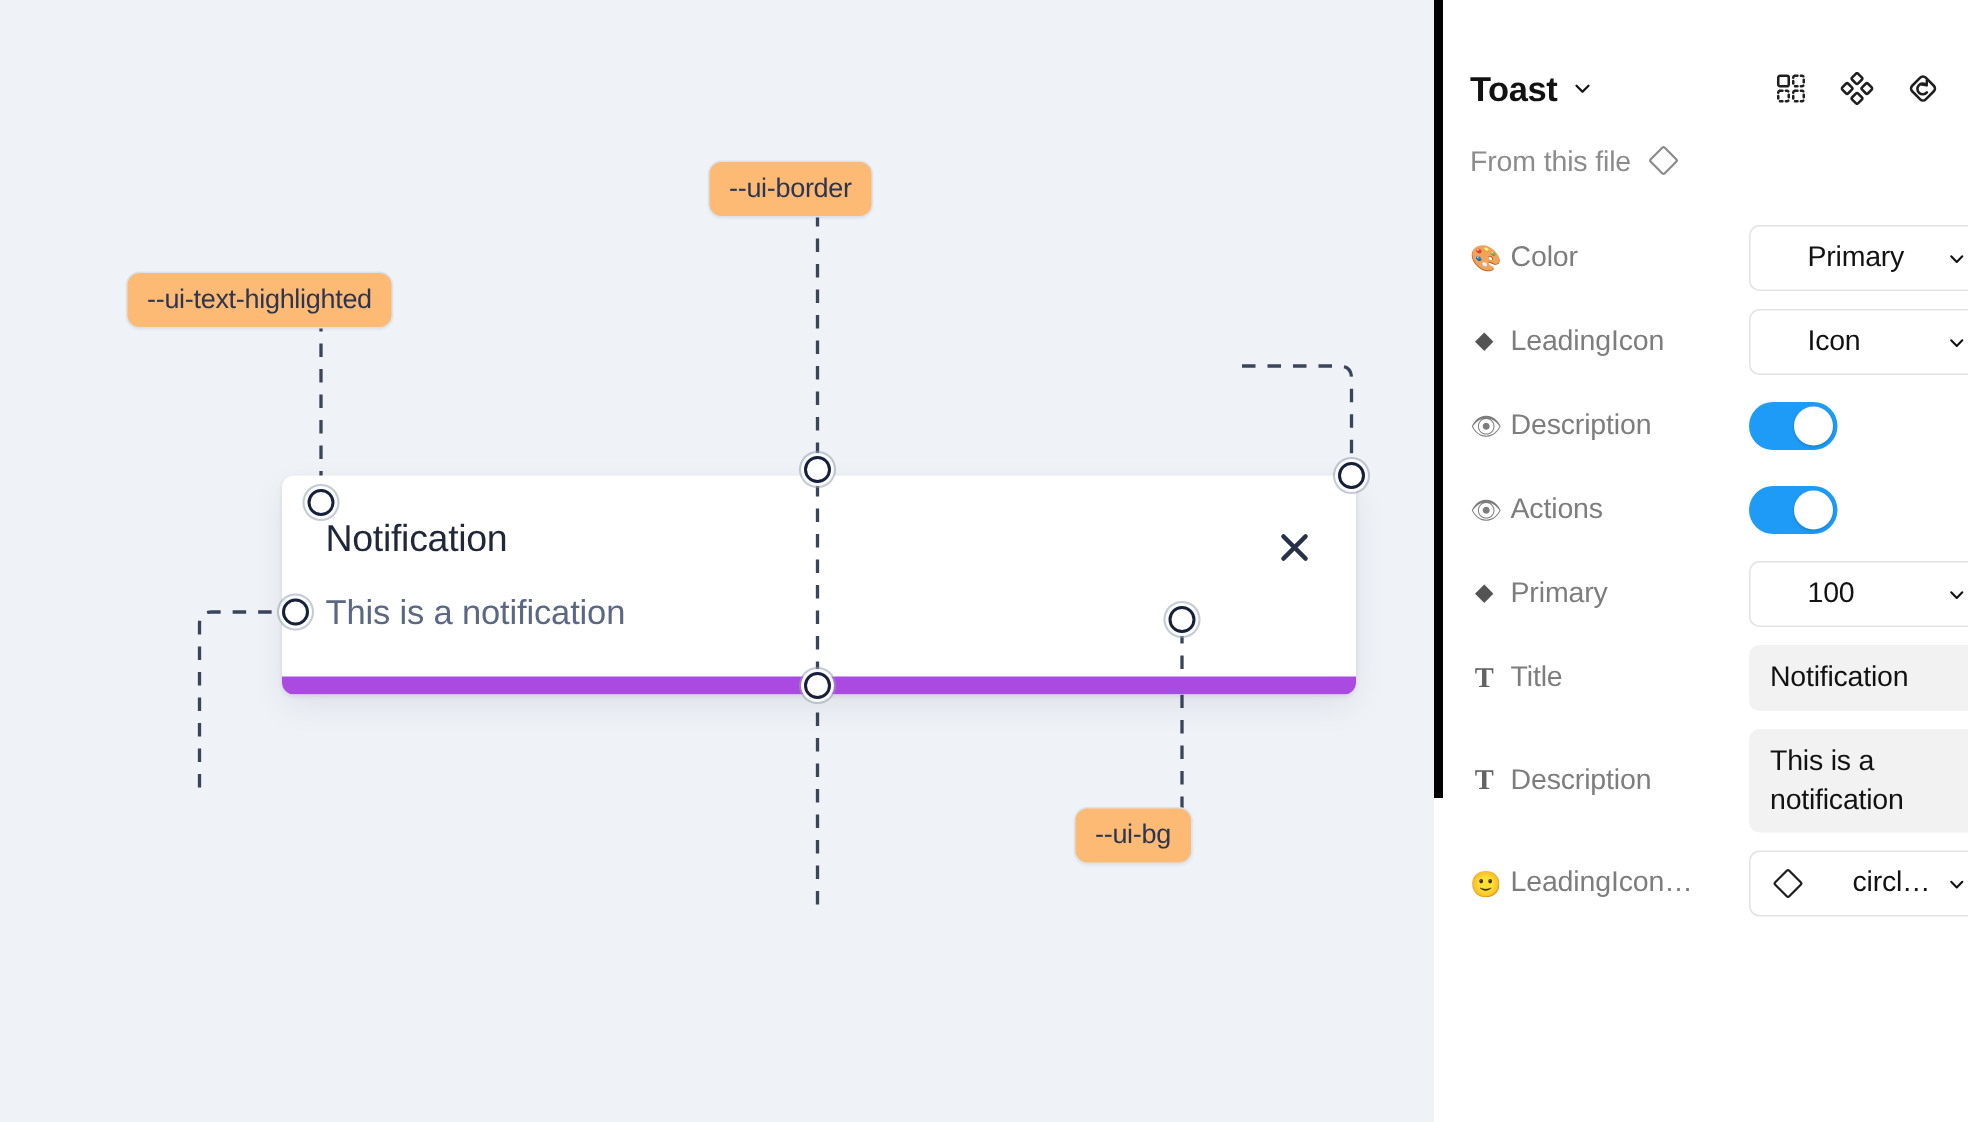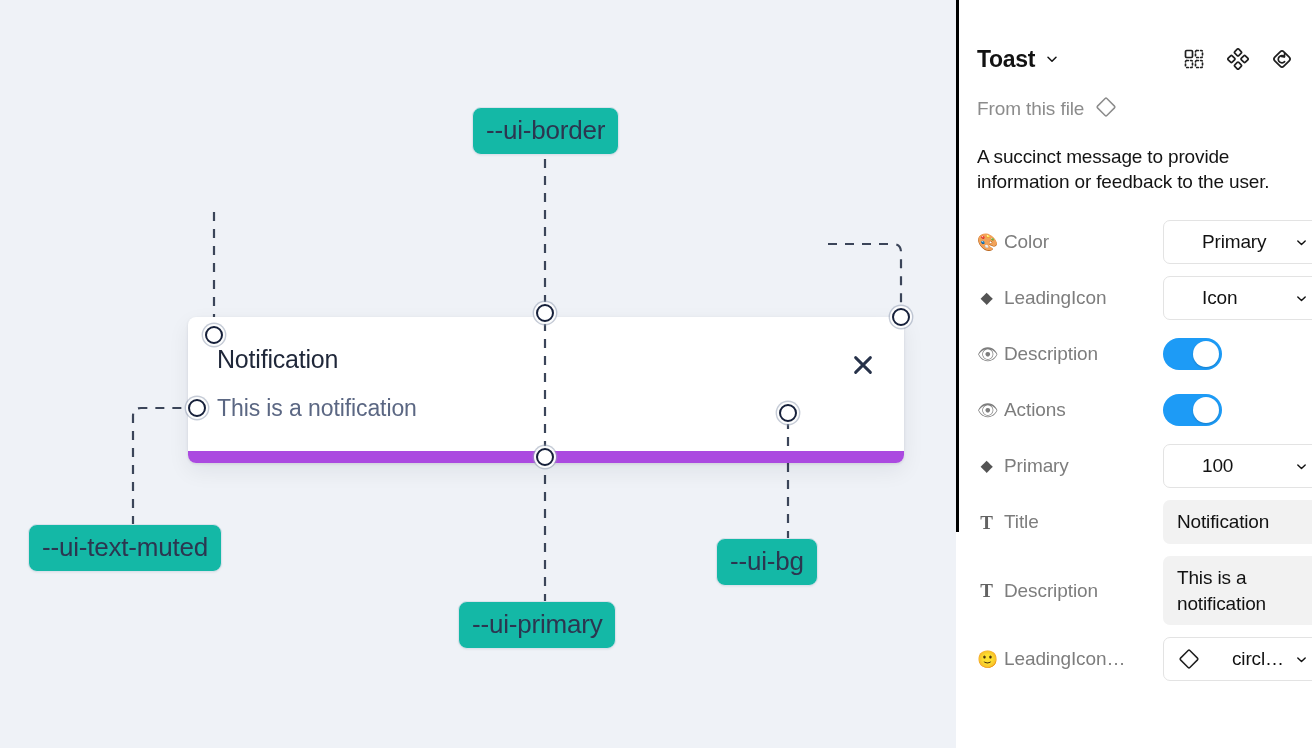--- a/index.html
+++ b/index.html
@@ -62,39 +62,39 @@
     width: 18px; height: 18px; border-radius: 50%;
     background: #ffffff;
     border: 2.6px solid #16203a;
     box-shadow: 0 0 0 2px rgba(255,255,255,.95), 0 0 0 3.4px rgba(150,160,180,.55);
     transform: translate(-50%, -50%);
   }
 
   
   .token {
     position: absolute; z-index: 8;
-    background: #14b8a6;
+    background: #fdba74;
     border: 1.4px solid #dbe2ec;
     border-radius: 9px;
     padding: 7px 13px 8px;
-    font-size: 26px;
+    font-size: 18px;
     color: #2c3650;
     letter-spacing: -0.2px;
     white-space: nowrap;
     box-shadow: 0 1px 2px rgba(16,24,40,.05);
     line-height: 1.18;
   }
 
   
   .panel {
     position: relative;
     width: 356px; height: 532px;
     flex: 0 0 356px;
     background: #ffffff;
-    border-left: 3px solid #000000;
+    border-left: 6px solid #000000;
     padding: 0 18px;
   }
   .panel-header {
     display: flex; align-items: center;
     height: 58px; margin-top: 30px;
   }
   .panel-title {
     font-size: 23px; font-weight: 700; color: #121212;
     letter-spacing: -0.3px;
   }
@@ -213,23 +213,22 @@
       </g>
     </svg>
 
     <div class="anchor" style="left:214px; top:335px;"></div>
     <div class="anchor" style="left:545px; top:313px;"></div>
     <div class="anchor" style="left:901px; top:317px;"></div>
     <div class="anchor" style="left:197px; top:408px;"></div>
     <div class="anchor" style="left:545px; top:457px;"></div>
     <div class="anchor" style="left:788px; top:413px;"></div>
 
+    <div class="token" style="left:84px;  top:181px;">--ui-text-highlighted</div>
     <div class="token" style="left:472px; top:107px;">--ui-border</div>
-    <div class="token" style="left:28px;  top:524px;">--ui-text-muted</div>
-    <div class="token" style="left:458px; top:601px;">--ui-primary</div>
     <div class="token" style="left:716px; top:538px;">--ui-bg</div>
   </div>
 
   <div class="panel">
 
     <div class="panel-header">
       <div class="panel-title">Toast</div>
       <div class="panel-title-caret">
         <svg width="14" height="14" viewBox="0 0 14 14" aria-hidden="true">
           <path d="M3 5.2 L7 9.2 L11 5.2" stroke="#121212" stroke-width="1.5" fill="none" stroke-linecap="round" stroke-linejoin="round"></path>
@@ -269,21 +268,20 @@
 
     <div class="from-file">
       <span class="from-file-label">From this file</span>
       <span>
         <svg width="22" height="22" viewBox="0 0 22 22" aria-hidden="true">
           <rect x="4.4" y="4.4" width="13.2" height="13.2" rx="1.2" transform="rotate(45 11 11)" fill="none" stroke="#8c8c8c" stroke-width="1.5"></rect>
         </svg>
       </span>
     </div>
 
-    <div class="panel-desc">A succinct message to provide information or feedback to the user.</div>
 
     <div class="props">
 
       <div class="prop-row">
         <div class="prop-label">
           <span class="prop-ico">🎨</span>
           <span class="prop-name">Color</span>
         </div>
         <div class="prop-ctl">
           <div class="select">

